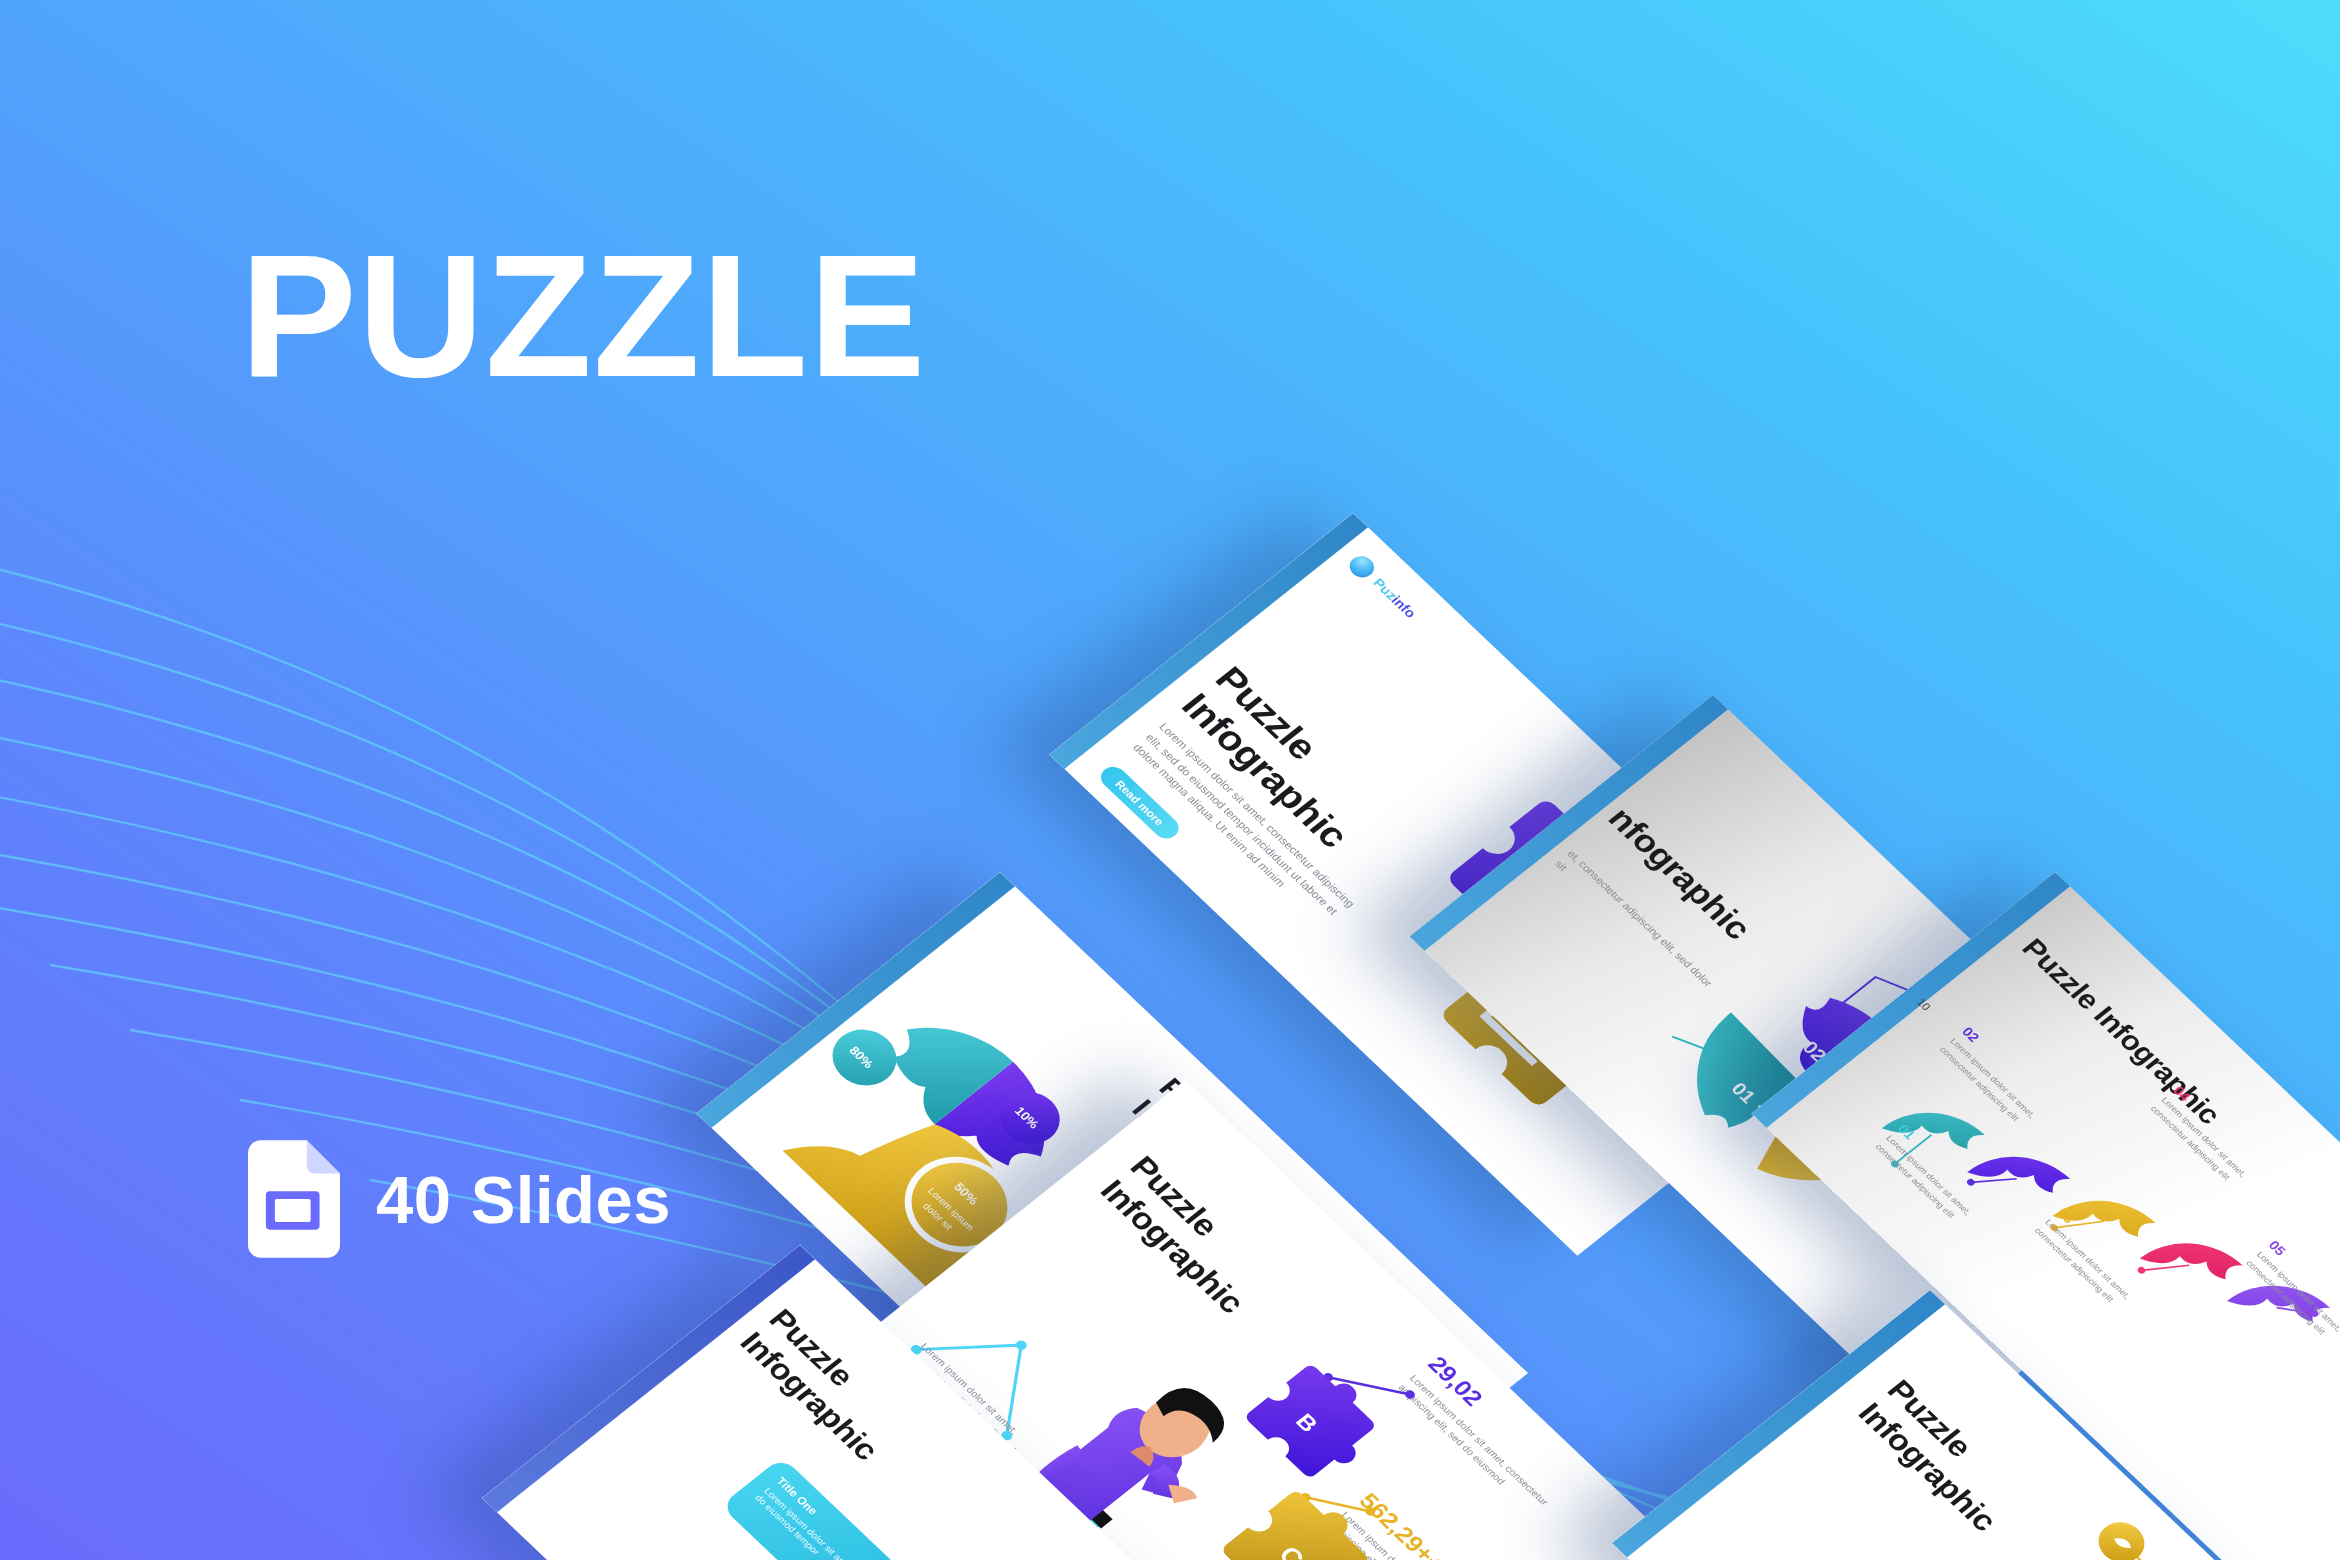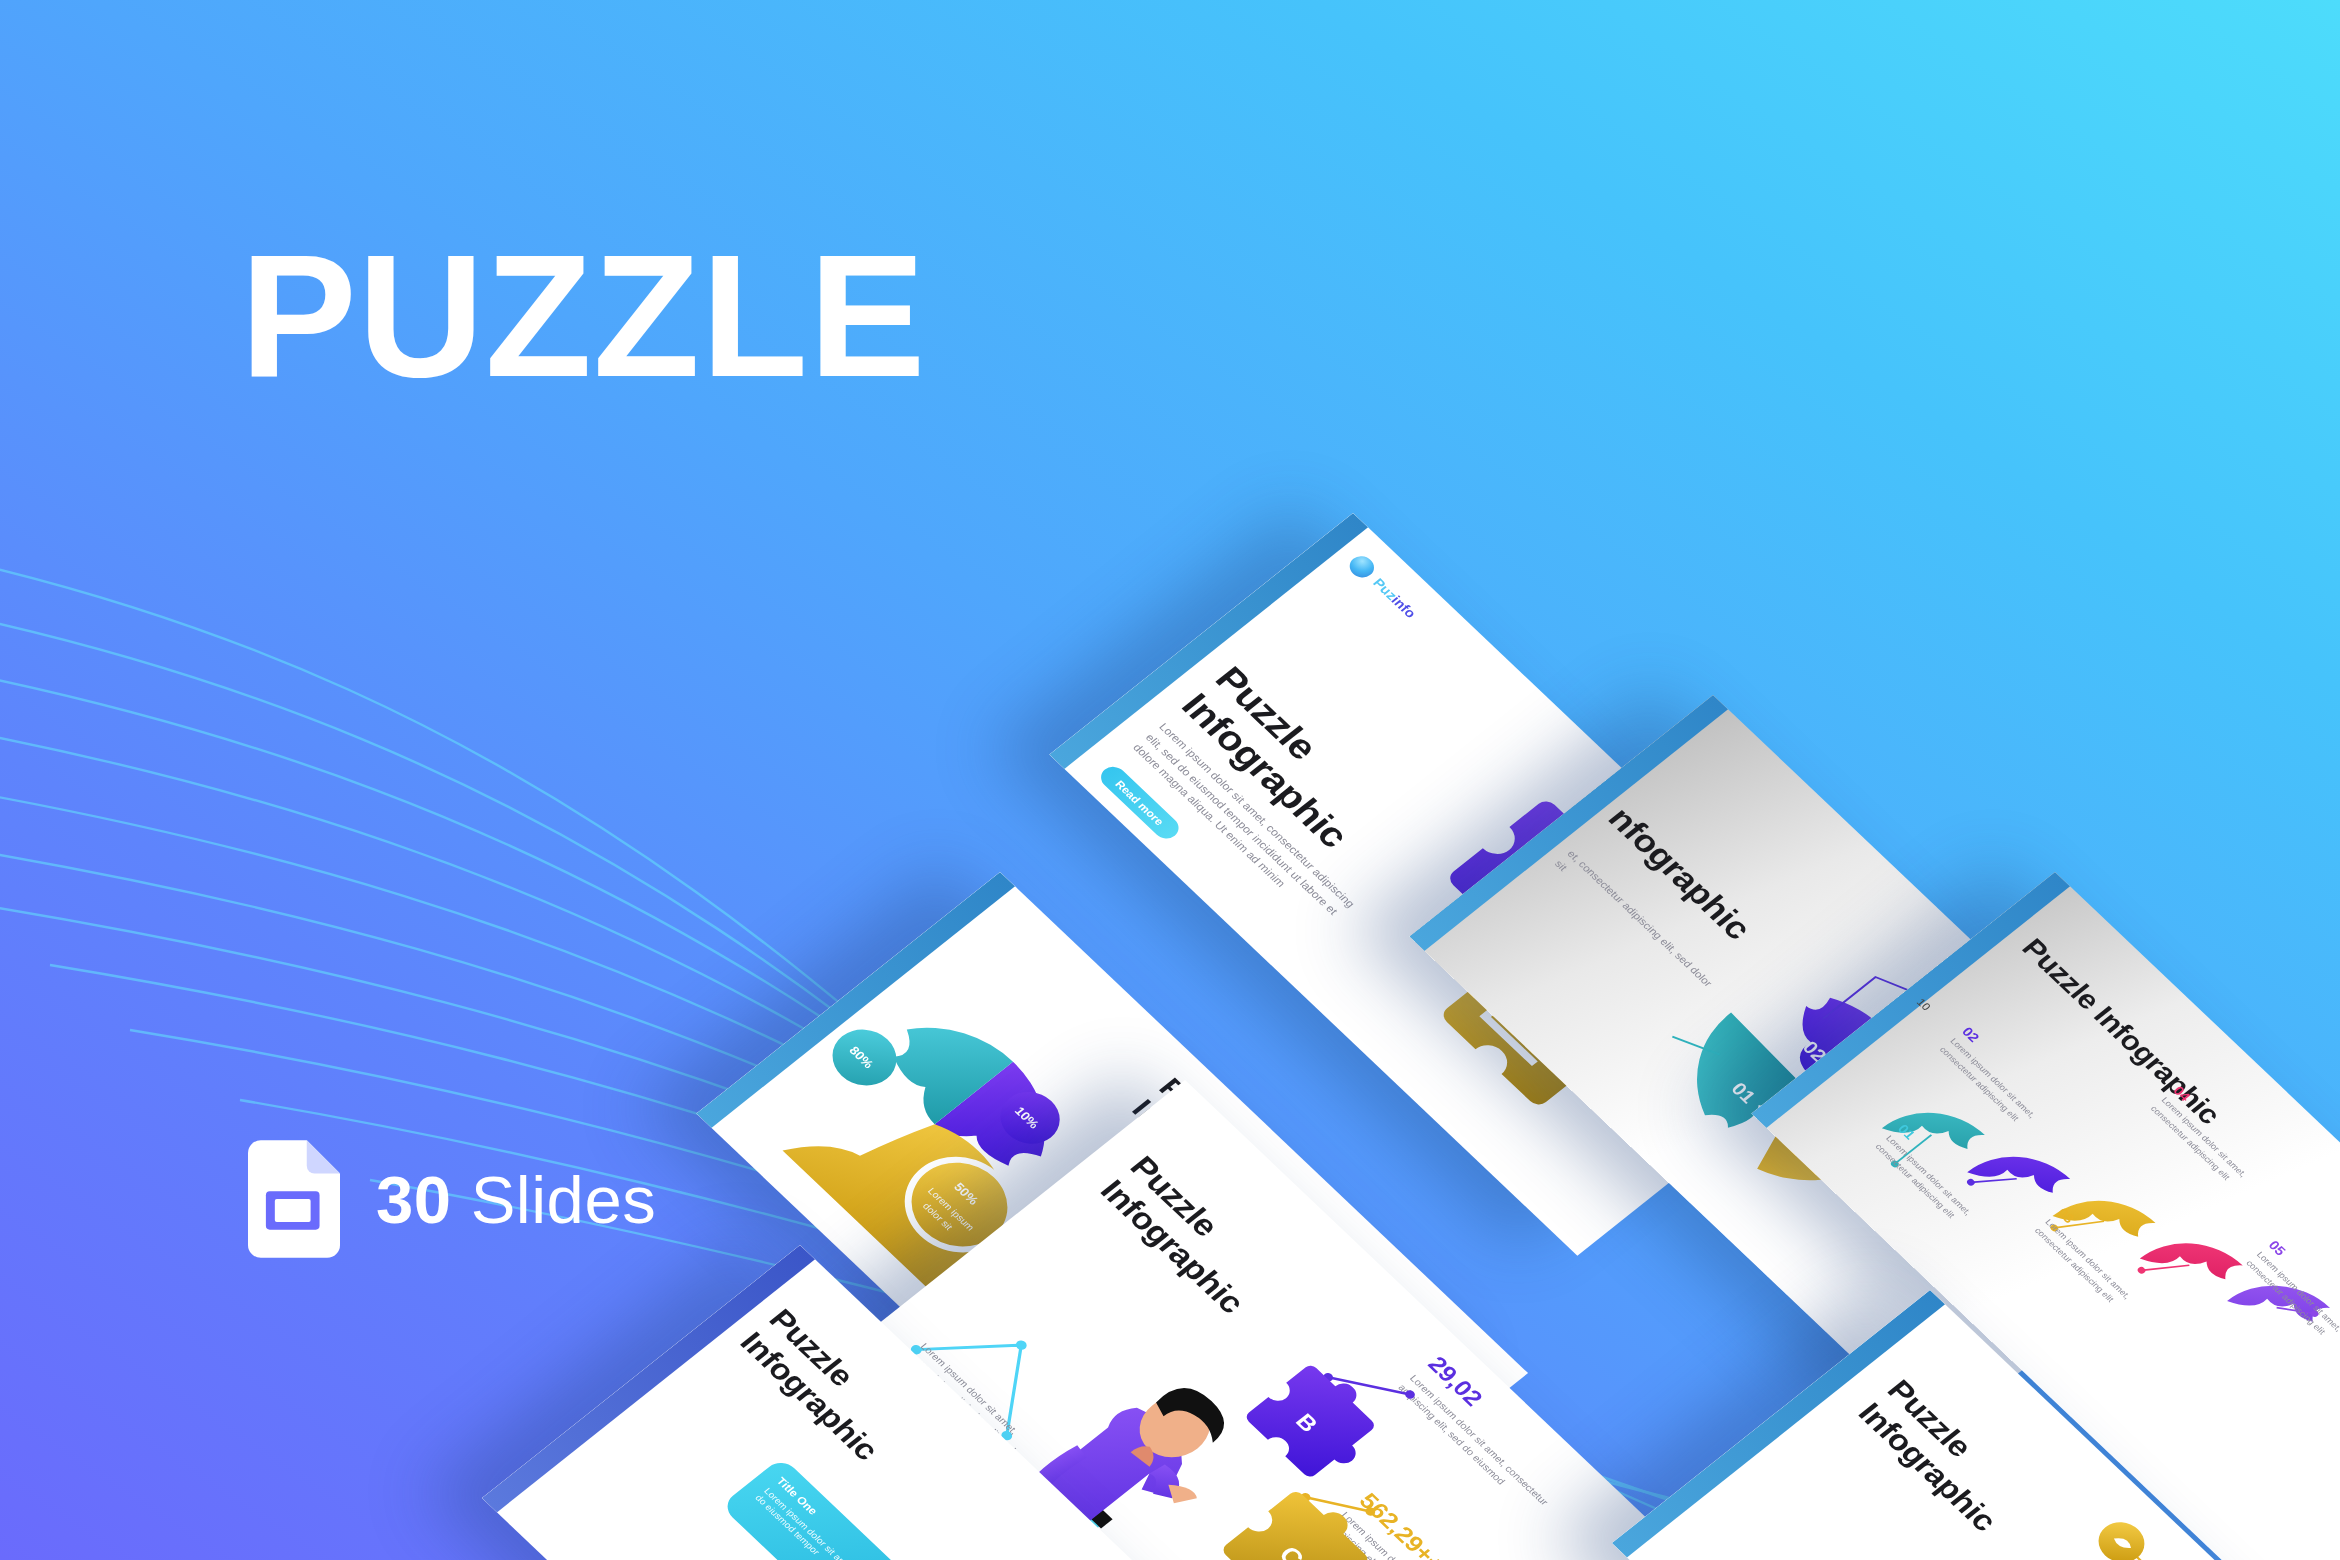--- a/index.html
+++ b/index.html
@@ -33,21 +33,21 @@
     opacity:0.97;
   }
 
   .slides-badge {
     position:absolute; left:248px; top:1140px;
     display:flex; align-items:center; gap:36px; z-index:20;
   }
   .slides-icon { width:92px; height:118px; flex:none; }
   .slides-count { color:#fff; font-size:67px; letter-spacing:0.5px; }
   .slides-count b { font-weight:bold; }
-  .slides-count span { font-weight:400;text-align:center; }
+  .slides-count span { font-weight:700;text-align:center; }
 
   
   .deck { position:absolute; inset:0; overflow:hidden; }
   .slide {
     position:absolute;
     background:#ffffff;
     transform-origin:top left;
     overflow:hidden;
   }
   .slide-inner { position:absolute; inset:0; }
@@ -97,21 +97,21 @@
 </div>
 
 <div class="slides-badge">
   <svg class="slides-icon" viewBox="0 0 72 92">
     <path d="M10 0 h36 l26 26 v56 a10 10 0 0 1 -10 10 h-52 a10 10 0 0 1 -10 -10 v-72 a10 10 0 0 1 10 -10 z" fill="#ffffff"></path>
     <path d="M46 0 l26 26 h-20 a6 6 0 0 1 -6 -6 z" fill="#cfd6ff"></path>
     <rect x="14" y="40" width="42" height="30" rx="3" fill="#6a6bfc"></rect>
     <rect x="21" y="46" width="28" height="18" rx="1.5" fill="#ffffff"></rect>
   </svg>
   <div class="slides-count">
-    <b>30</b><span> </span><span>Slides</span>
+    <b>40</b><span> </span><span>Slides</span>
   </div>
 </div>
 
 <div class="deck">
 
   <div class="slide shadow-l" style="left:1353px; top:513px; width:560px; height:315px;
               transform:rotate(43.5deg) skewX(-8deg) scale(1.30,1.22);">
     <div class="accent-bar" style="left:0; top:0; width:16px; height:100%;
                 background:linear-gradient(#2f86c8,#4aa6dd);"></div>
     <div class="slide-inner">

